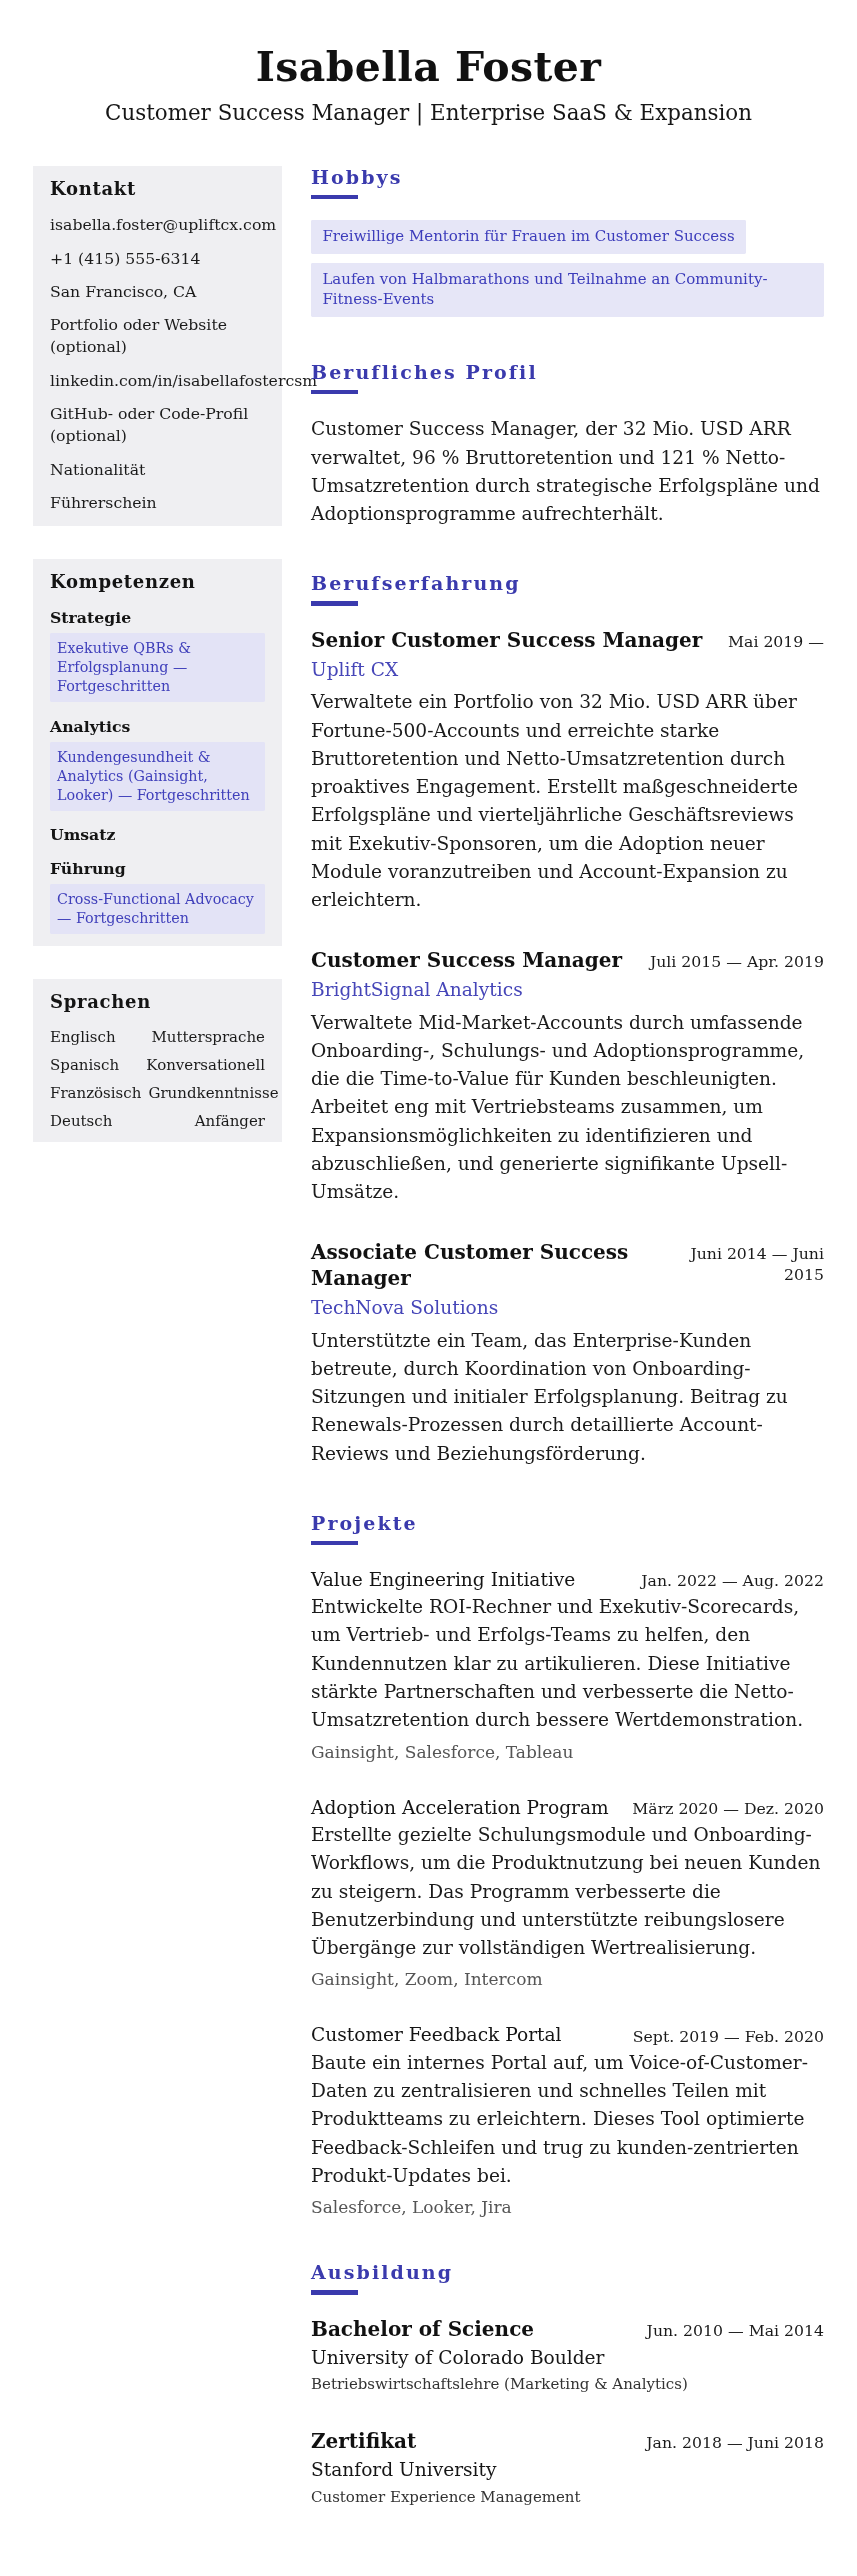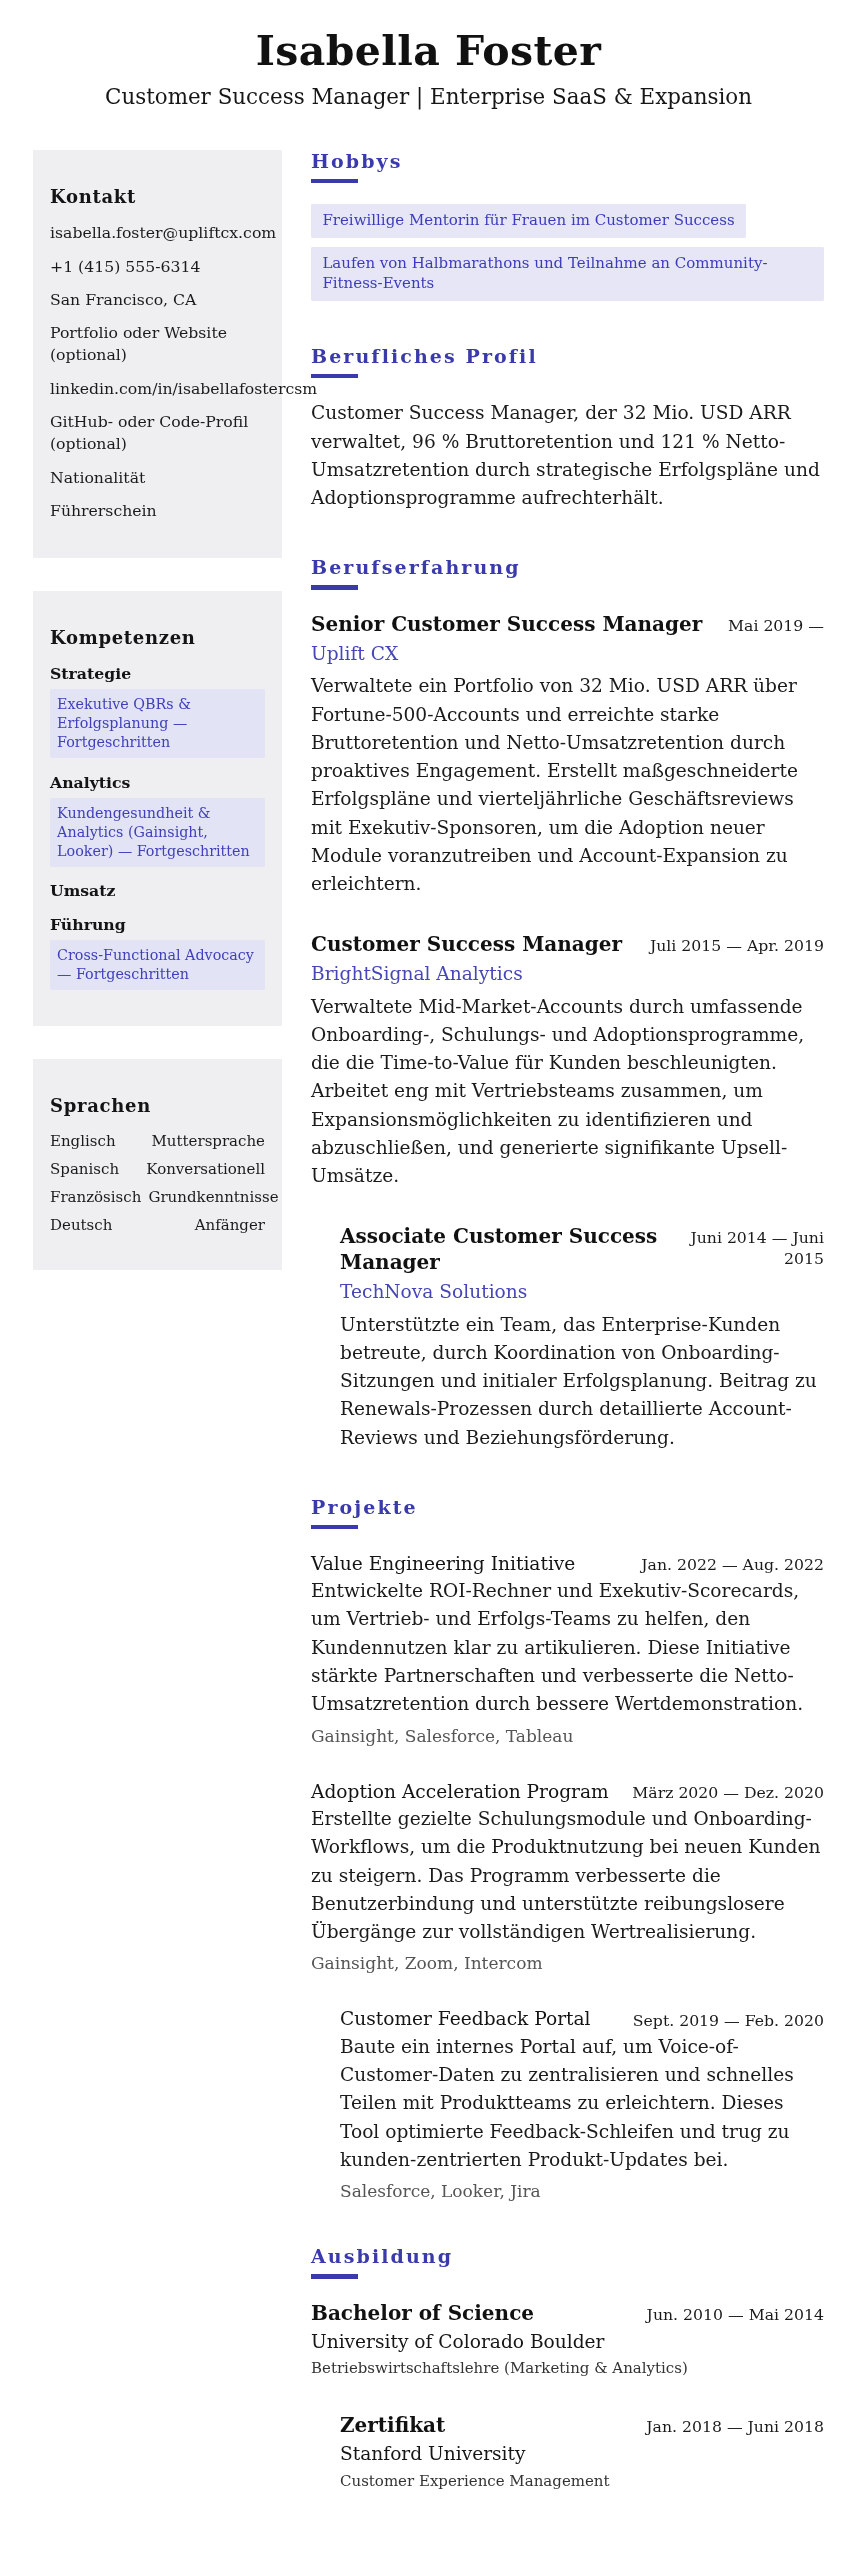--- a/index.html
+++ b/index.html
@@ -6,31 +6,31 @@
   html, body { background: #ffffff; }
   body {
     width: 857px;
     min-height: 2576px;
     font-family: "DejaVu Serif", "Liberation Serif", serif;
     color: #1b1b1b;
   }
   .page { padding: 24px 33px 50px 33px; }
 
   
-  .header { text-align: center; margin-top: 3px; }
+  .header { text-align: center; margin-top: 19px; }
   .name { font-size: 41px; font-weight: bold; letter-spacing: 0.4px; color: #111; }
   .subtitle { font-size: 21.4px; margin-top: 8.6px; color: #161616; }
 
   
   .columns { display: flex; gap: 29px; margin-top: 41px; align-items: flex-start; }
   .sidebar { flex: 0 0 249px; width: 249px; display: flex; flex-direction: column; gap: 33px; }
   .main { flex: 1 1 auto; min-width: 0; }
 
   
-  .sidebox { background: #efeff2; padding: 36px 17px; overflow: visible; }
+  .sidebox { background: #efeff2; padding: 12px 17px; overflow: visible; }
   .sidebox h3 { font-size: 18px; font-weight: bold; letter-spacing: 0.7px; margin-bottom: 15.7px; color: #141414; }
   .contact-item { font-size: 15.7px; line-height: 1.4; margin-bottom: 11.4px; color: #1b1b1b; margin-top: 9px; }
   .contact-item:last-child { margin-bottom: 0; }
   .contact-item.nowrap { white-space: nowrap; }
 
   .skill-label { font-size: 15.7px; font-weight: bold; margin: 14.3px 0 6.4px 0; color: #141414; }
   .skill-label.first { margin-top: 0; }
   .chip {
     background: #e3e3f6; color: #4040bb;
     font-size: 14.3px; line-height: 1.35;
@@ -53,21 +53,21 @@
     background: #e6e6f7; color: #3c3cbb;
     font-size: 15px; line-height: 1.3;
     padding: 7.1px 11.4px; margin-bottom: 9.3px;
     width: fit-content; max-width: 100%;
     border-radius: 1.4px;
   }
 
   .body-text { font-size: 18.6px; line-height: 1.52; color: #1b1b1b; }
 
   .entry { margin-bottom: 33px; }
-  .entry:last-child { margin-bottom: 0; margin-left: 29px; }
+  .entry:last-child { margin-bottom: 0; }
   .row { display: flex; justify-content: space-between; gap: 18.6px; }
   .entry-title { font-size: 20px; font-weight: bold; color: #111; line-height: 1.3; }
   .plain-title { font-size: 18.6px; font-weight: normal; color: #141414; line-height: 1.35; }
   .date { font-size: 15.7px; color: #1a1a1a; text-align: right; line-height: 1.35; padding-top: 3.6px; }
   .company { font-size: 18.6px; color: #4646b8; margin: 5.7px 0 8.6px 0; }
   .entry .body-text { margin-top: 1.4px; }
   .tools { font-size: 17px; color: #555; margin-top: 7.1px; }
 
   .school { font-size: 18.6px; margin: 5px 0 6.4px 0; color: #161616; }
   .field { font-size: 15px; color: #333; line-height: 1.4; }

